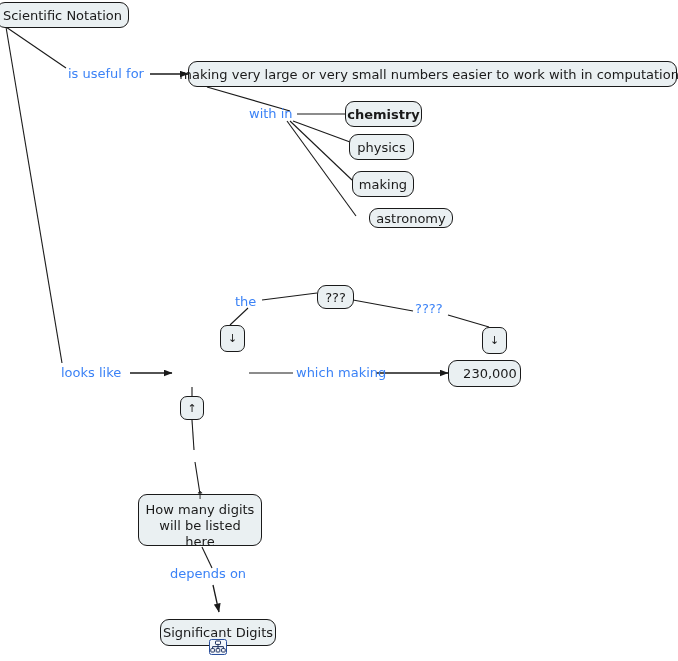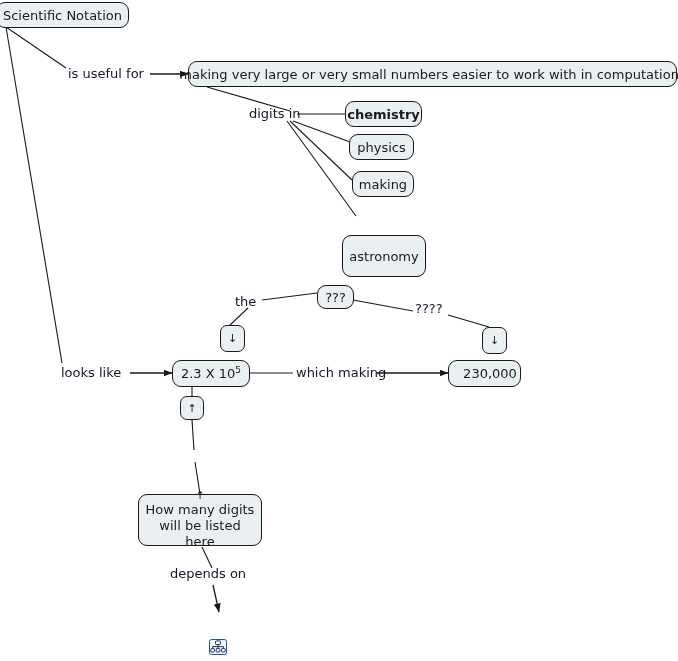--- a/index.html
+++ b/index.html
@@ -61,21 +61,21 @@
     border-radius: 7px;
     color: #1a1a1a;
     font-size: 11px;
     display: flex;
     align-items: center;
     justify-content: center;
     z-index: 3;
   }
   .edge-label {
     position: absolute;
-    color: #0f172a;
+    color: #3b82f6;
     font-size: 13px;
     line-height: 15px;
     white-space: nowrap;
     background: transparent;
     z-index: 2;
   }
   .sup {
     font-size: 9px;
     vertical-align: super;
     line-height: 0;
@@ -150,73 +150,71 @@
   </div>
 
   <div class="node" style="left:349px; top:134px; width:65px; height:26px;">
     <span>physics</span>
   </div>
 
   <div class="node" style="left:352px; top:171px; width:62px; height:26px;">
     <span>making</span>
   </div>
 
-  <div class="node" style="left:342px; top:208px; width:84px; height:42px;margin-top:27px;">
+  <div class="node" style="left:369px; top:208px; width:84px; height:20px;">
     <span>astronomy</span>
   </div>
 
   <div class="node" style="left:317px; top:285px; width:37px; height:24px;">
     <span>???</span>
   </div>
 
   <div class="tiny-node" style="left:220px; top:325px; width:25px; height:27px;">
     <span>↓</span>
   </div>
 
   <div class="tiny-node" style="left:482px; top:327px; width:25px; height:27px;">
     <span>↓</span>
   </div>
 
-  <div class="node" style="left:172px; top:360px; width:78px; height:27px;">
-    <span>
-      <span>2.3 X 10</span><span class="sup">5</span>
-    </span>
-  </div>
 
   <div class="node" style="left:448px; top:360px; width:73px; height:27px;padding-left:11px;">
     <span>230,000</span>
   </div>
 
   <div class="tiny-node" style="left:180px; top:396px; width:24px; height:24px;">
     <span>↑</span>
   </div>
 
   <div class="node multiline" style="left:138px; top:494px; width:124px; height:52px;">
     <span class="arrowglyph">↑</span>
     <span class="qline">How many digits</span>
     <span class="qline">will be listed here</span>
   </div>
 
+  <div class="node" style="left:160px; top:619px; width:116px; height:27px;">
+    <span>Significant Digits</span>
+  </div>
 
   <svg class="map-icon" style="left:209px; top:639px;" viewBox="0 0 18 16" xmlns="http://www.w3.org/2000/svg">
     <rect x="0.5" y="0.5" width="17" height="15" rx="2" fill="#f2f6fb" stroke="#2a4f9c" stroke-width="1"></rect>
     <rect x="6.5" y="2" width="5" height="3.4" rx="0.6" fill="#ffffff" stroke="#1b2f5e" stroke-width="1"></rect>
     <line x1="9" y1="5.4" x2="9" y2="7.6" stroke="#1b2f5e" stroke-width="1"></line>
     <line x1="3.6" y1="7.6" x2="14.4" y2="7.6" stroke="#1b2f5e" stroke-width="1"></line>
     <line x1="3.6" y1="7.6" x2="3.6" y2="9.6" stroke="#1b2f5e" stroke-width="1"></line>
     <line x1="9" y1="7.6" x2="9" y2="9.6" stroke="#1b2f5e" stroke-width="1"></line>
     <line x1="14.4" y1="7.6" x2="14.4" y2="9.6" stroke="#1b2f5e" stroke-width="1"></line>
     <rect x="1.8" y="9.6" width="3.6" height="3.4" rx="0.6" fill="#ffffff" stroke="#1b2f5e" stroke-width="1"></rect>
     <rect x="7.2" y="9.6" width="3.6" height="3.4" rx="0.6" fill="#ffffff" stroke="#1b2f5e" stroke-width="1"></rect>
     <rect x="12.6" y="9.6" width="3.6" height="3.4" rx="0.6" fill="#ffffff" stroke="#1b2f5e" stroke-width="1"></rect>
   </svg>
 
   <div class="edge-label" style="left:68px; top:66px;">is useful for</div>
 
-  <div class="edge-label" style="left:249px; top:106px;">digits in</div>
+  <div class="edge-label" style="left:249px; top:106px;">with in</div>
 
   <div class="edge-label" style="left:61px; top:365px;">looks like</div>
 
   <div class="edge-label" style="left:235px; top:294px;">the</div>
 
   <div class="edge-label" style="left:415px; top:301px;">????</div>
 
   <div class="edge-label" style="left:296px; top:365px;">which making</div>
 
   <div class="edge-label" style="left:170px; top:566px;">depends on</div>

